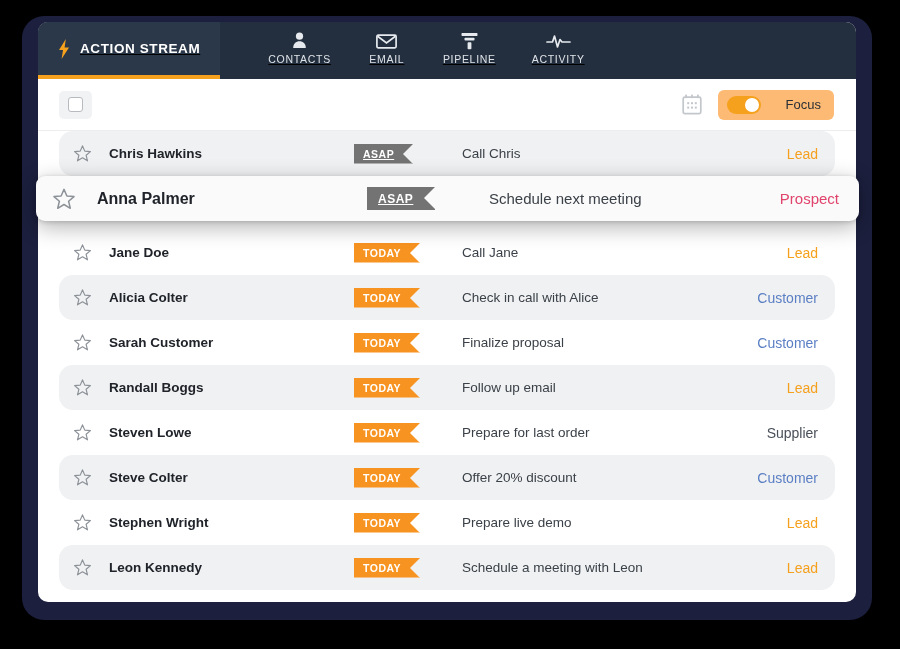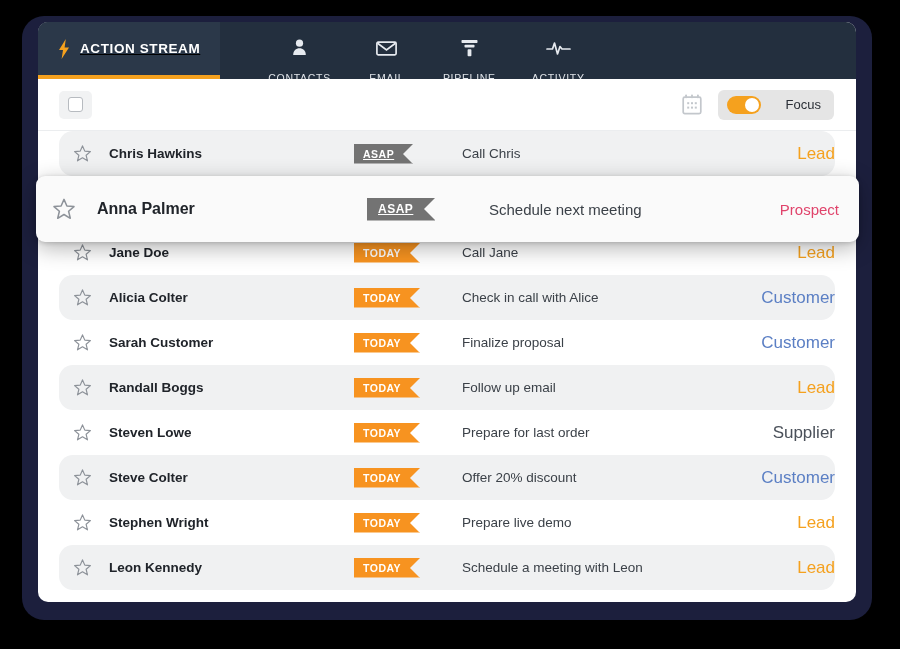--- a/index.html
+++ b/index.html
@@ -75,22 +75,22 @@
     display: flex;
     align-items: flex-start;
     padding-left: 30px;
     gap: 0;
   }
   .nav-tab {
     display: flex;
     flex-direction: column;
     align-items: center;
     justify-content: center;
-    gap: 15px;
-    padding: 16px 18px 0 18px;
+    gap: 3px;
+    padding: 9px 18px 0 18px;
     cursor: pointer;
     min-width: 76px;
   }
   .nav-tab .tab-icon {
     height: 19px;
     display: flex;
     align-items: center;
     justify-content: center;
   }
   .nav-tab .tab-label {
@@ -142,21 +142,21 @@
     display: flex;
     align-items: center;
     justify-content: center;
     cursor: pointer;
   }
 
   .focus-pill {
     display: flex;
     align-items: center;
     gap: 25px;
-    background: #e5e5e5;
+    background: #fdba74;
     border-radius: 6px;
     padding: 6px 13px 6px 9px;
     cursor: pointer;
   }
   .toggle {
     width: 34px;
     height: 18px;
     border-radius: 9px;
     background: #f5a11e;
     position: relative;
@@ -247,33 +247,34 @@
   .task {
     flex: 1;
     font-size: 13.5px;
     color: #3b4148;
     padding-left: 12px;
   }
   .category {
     width: 92px;
     flex: none;
     text-align: right;
-    font-size: 17px;
+    font-size: 14px;
+    padding-right: 17px;
   }
   .cat-lead { color: #f5a11e; }
   .cat-customer { color: #5b7fc4; }
   .cat-supplier { color: #4a5059; }
   .cat-prospect { color: #e0436b; }
 
   
   .row.highlight {
     position: absolute;
     left: -23px;
     right: -24px;
-    height: 66px;
+    height: 45px;
     background: #fafafa;
     border-radius: 9px;
     box-shadow: 0 6px 22px rgba(0,0,0,0.30), 0 1px 4px rgba(0,0,0,0.16);
     z-index: 5;
     padding-left: 16px;
   }
   .row.highlight .star { width: 24px; height: 24px; margin-right: 21px; }
   .row.highlight .person { font-size: 16px; font-weight: bold; width: 270px; }
   .row.highlight .badge {
     height: 23px;

